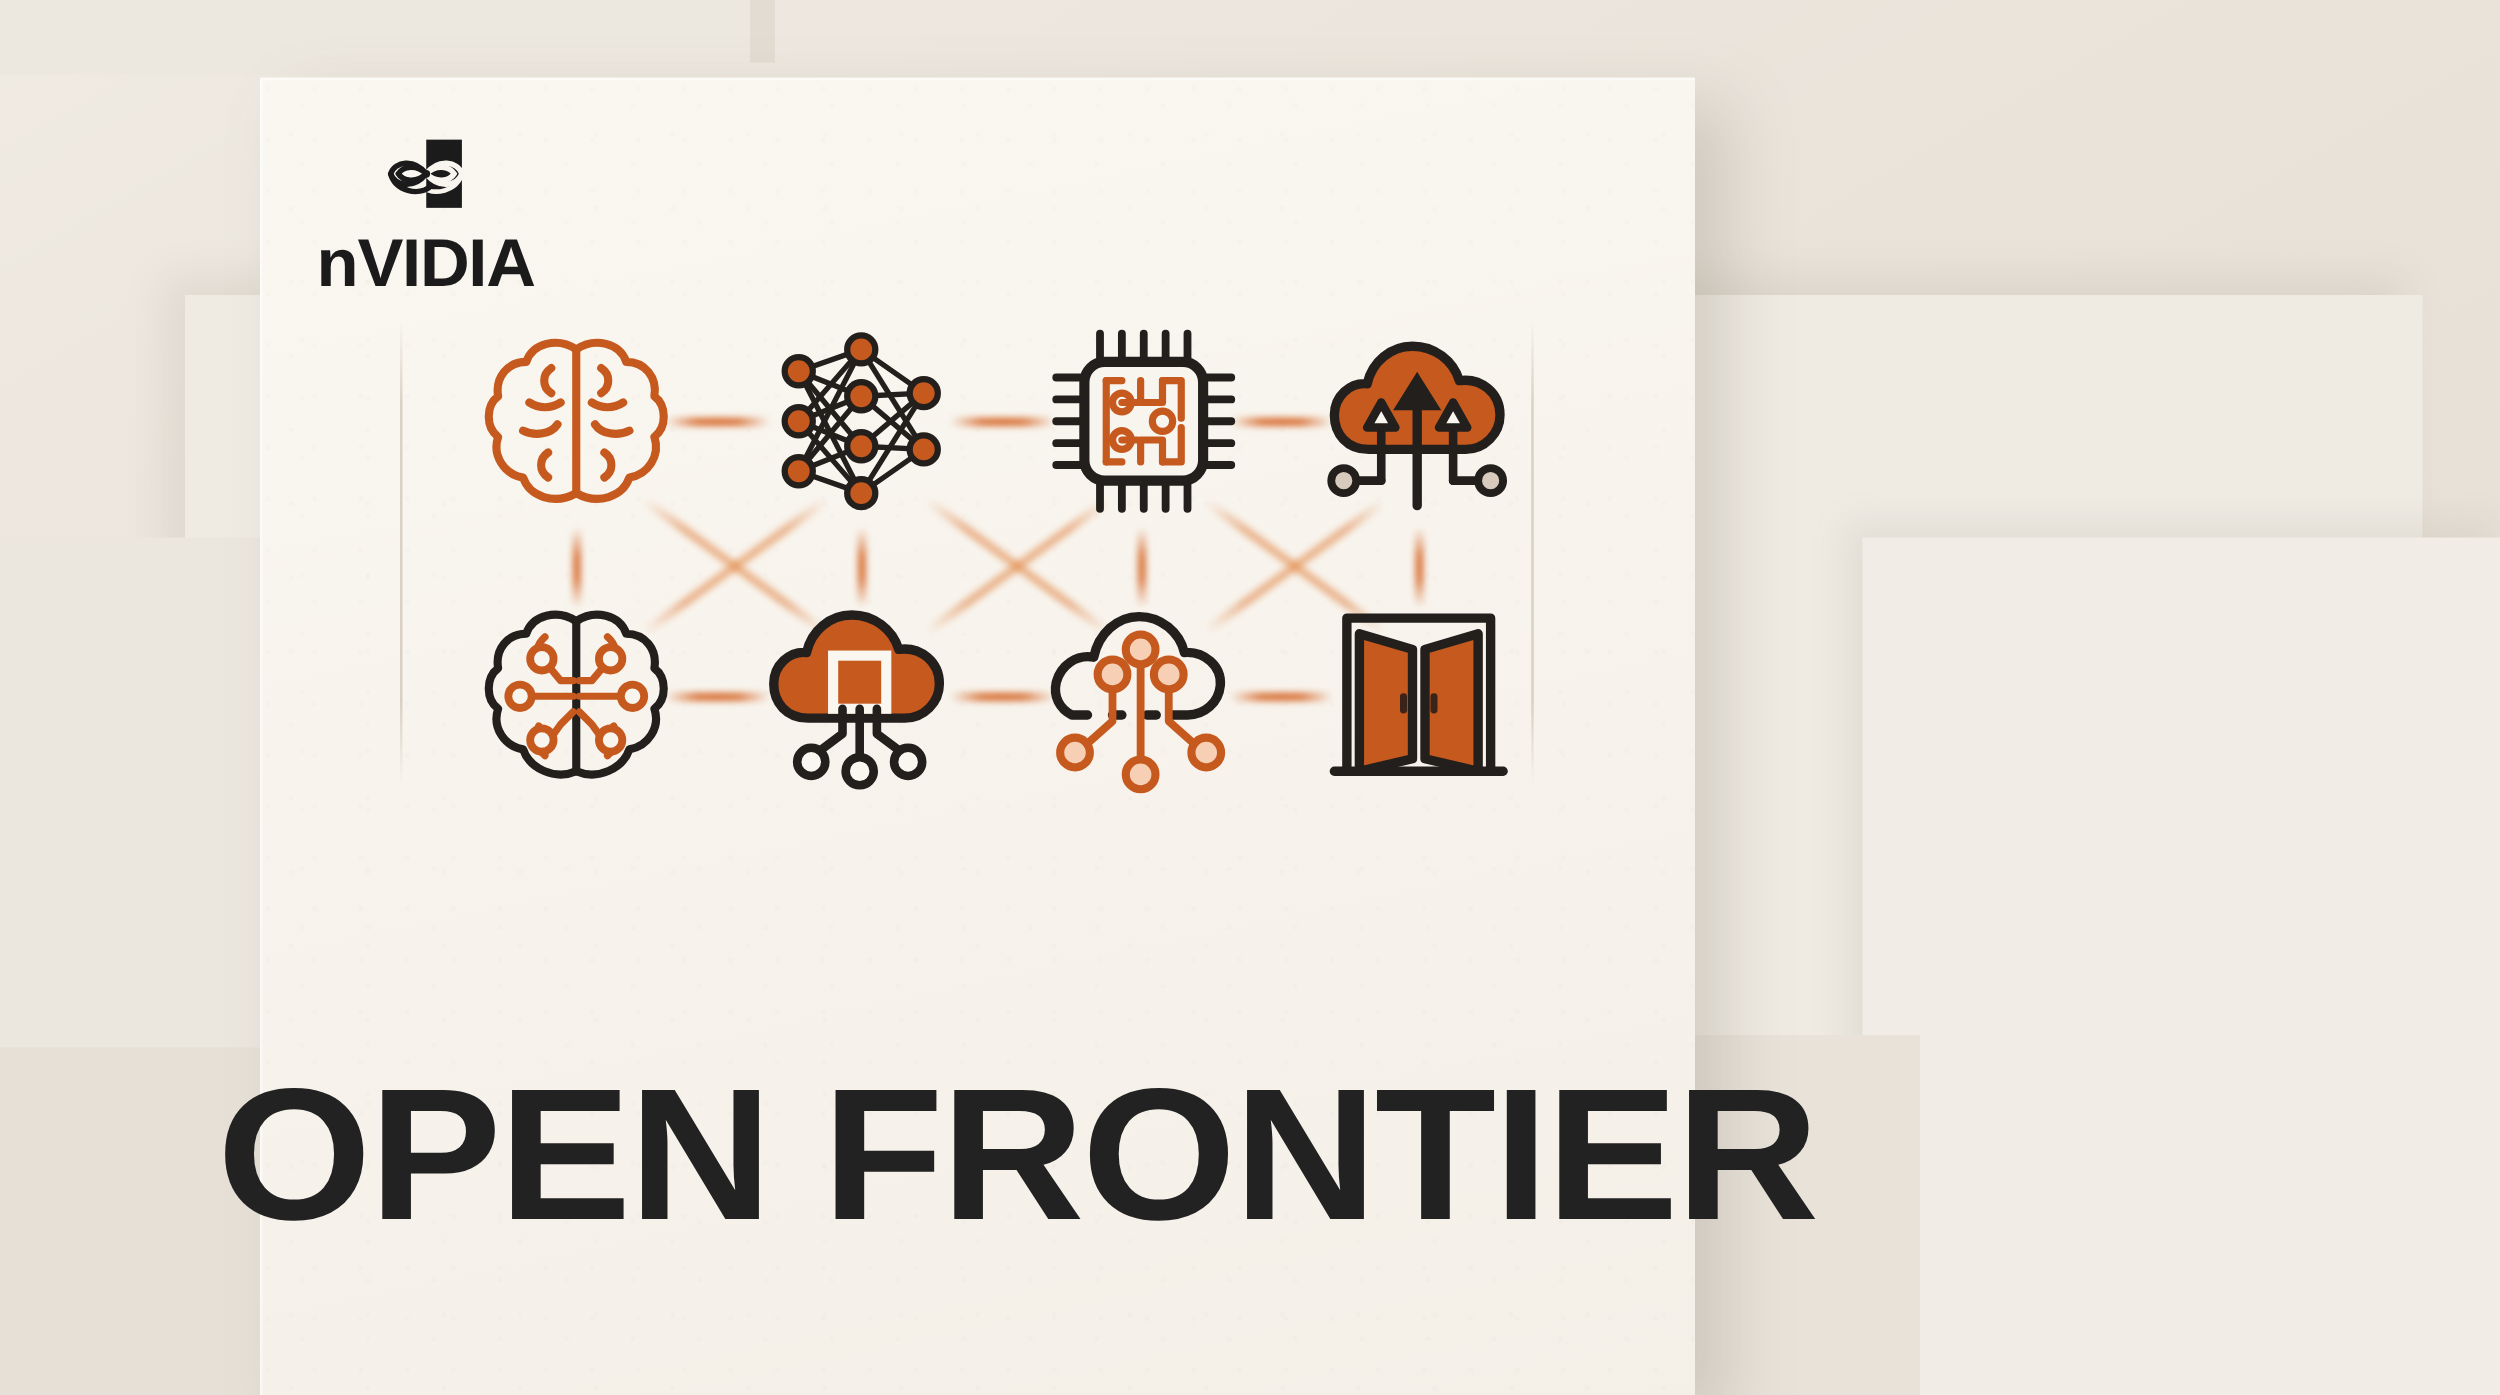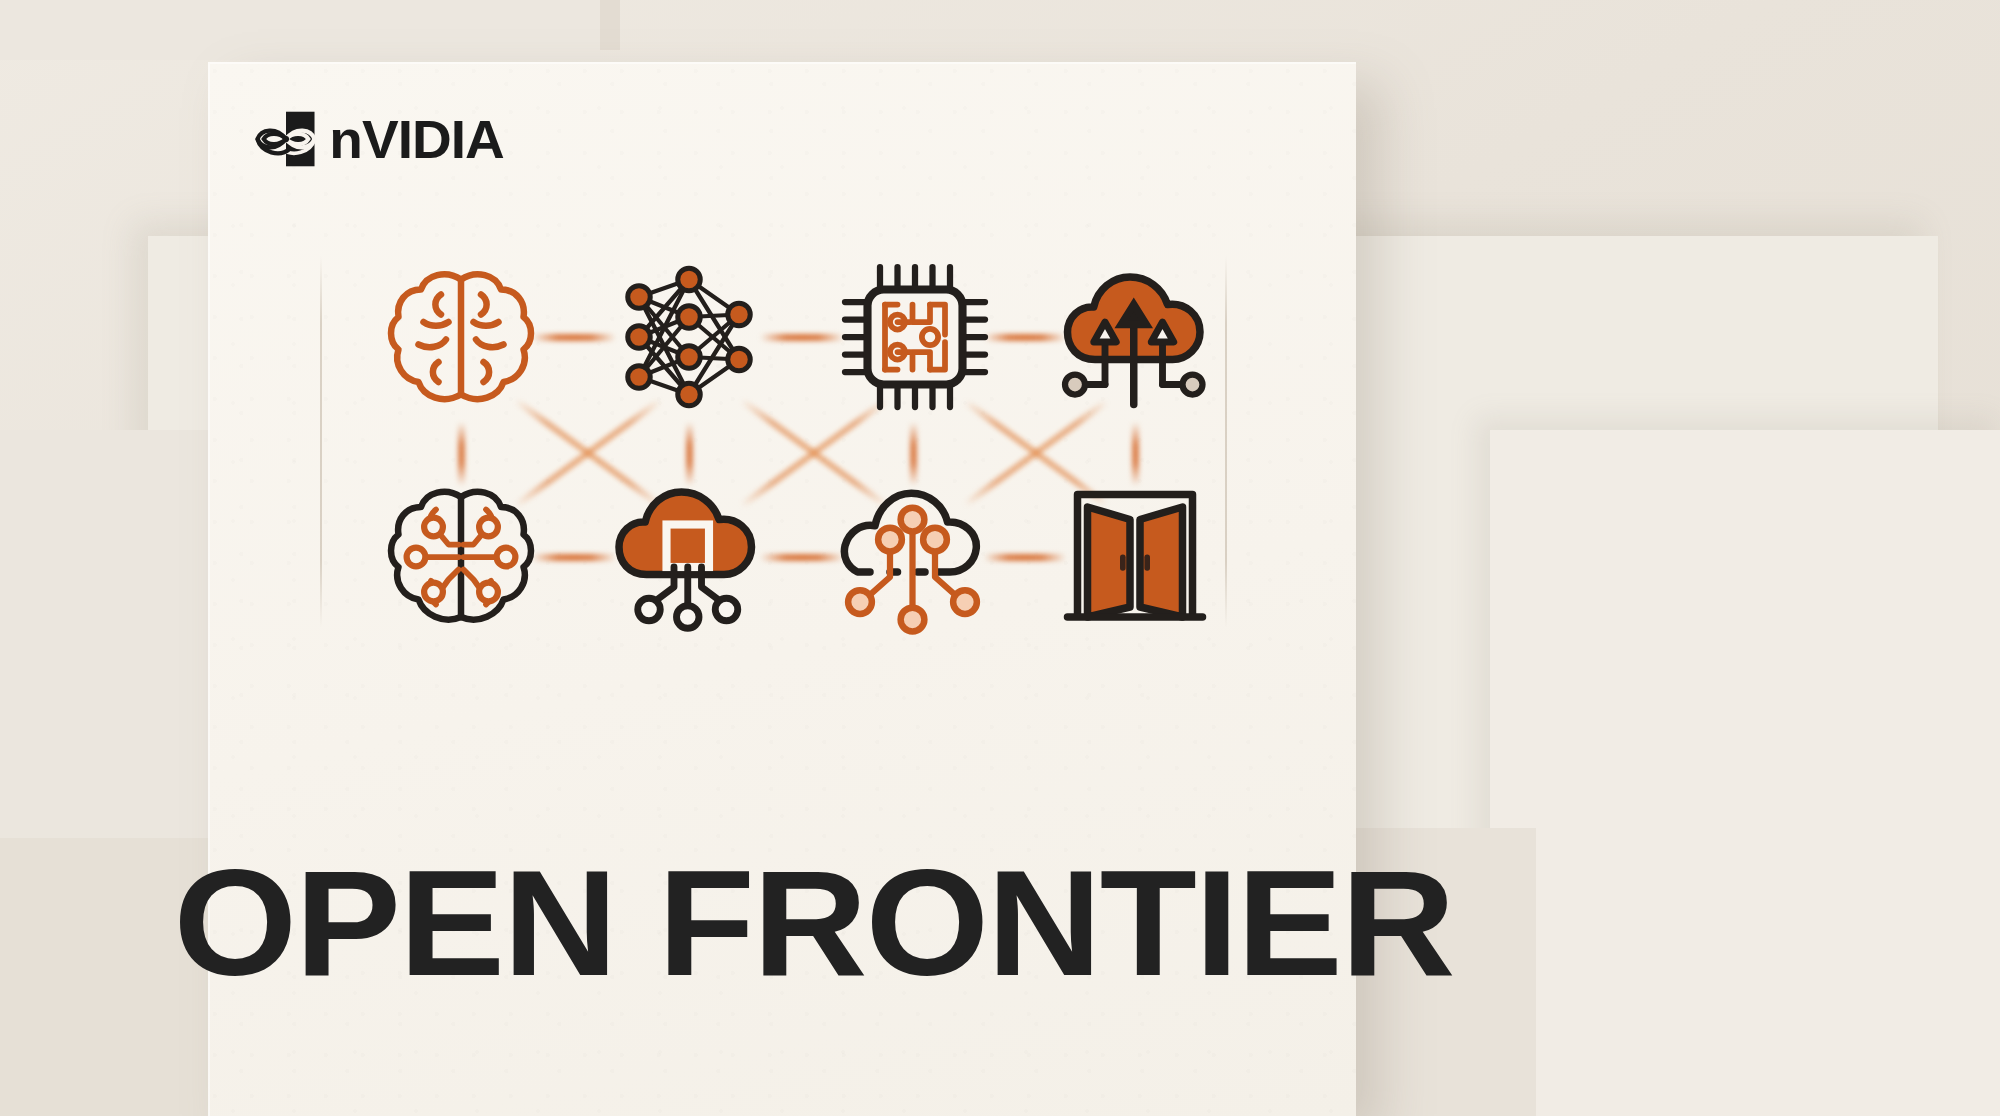--- a/index.html
+++ b/index.html
@@ -69,21 +69,21 @@
       radial-gradient(circle at 63% 47%, rgba(0,0,0,0.012) 0 2px, transparent 2px),
       radial-gradient(circle at 41% 78%, rgba(0,0,0,0.012) 0 2px, transparent 2px);
     background-size:37px 41px, 53px 47px, 61px 59px;
     pointer-events:none;
   }
 
   
   #logo-lockup {
     position:absolute;
     left:255px; top:108px;
-    display:flex; align-items:center; gap:14px;
+    display:flex; align-items:center; gap:14px;flex-direction:column;
   }
   #logo-eye-mark { width:62px; height:62px; display:block; }
   #logo-wordmark {
     font-family:"Liberation Sans", sans-serif;
     font-size:54px;
     font-weight:bold;
     letter-spacing:-1px;
     color:#1b1b1b;
     line-height:1;
     transform:scaleX(1.02);

